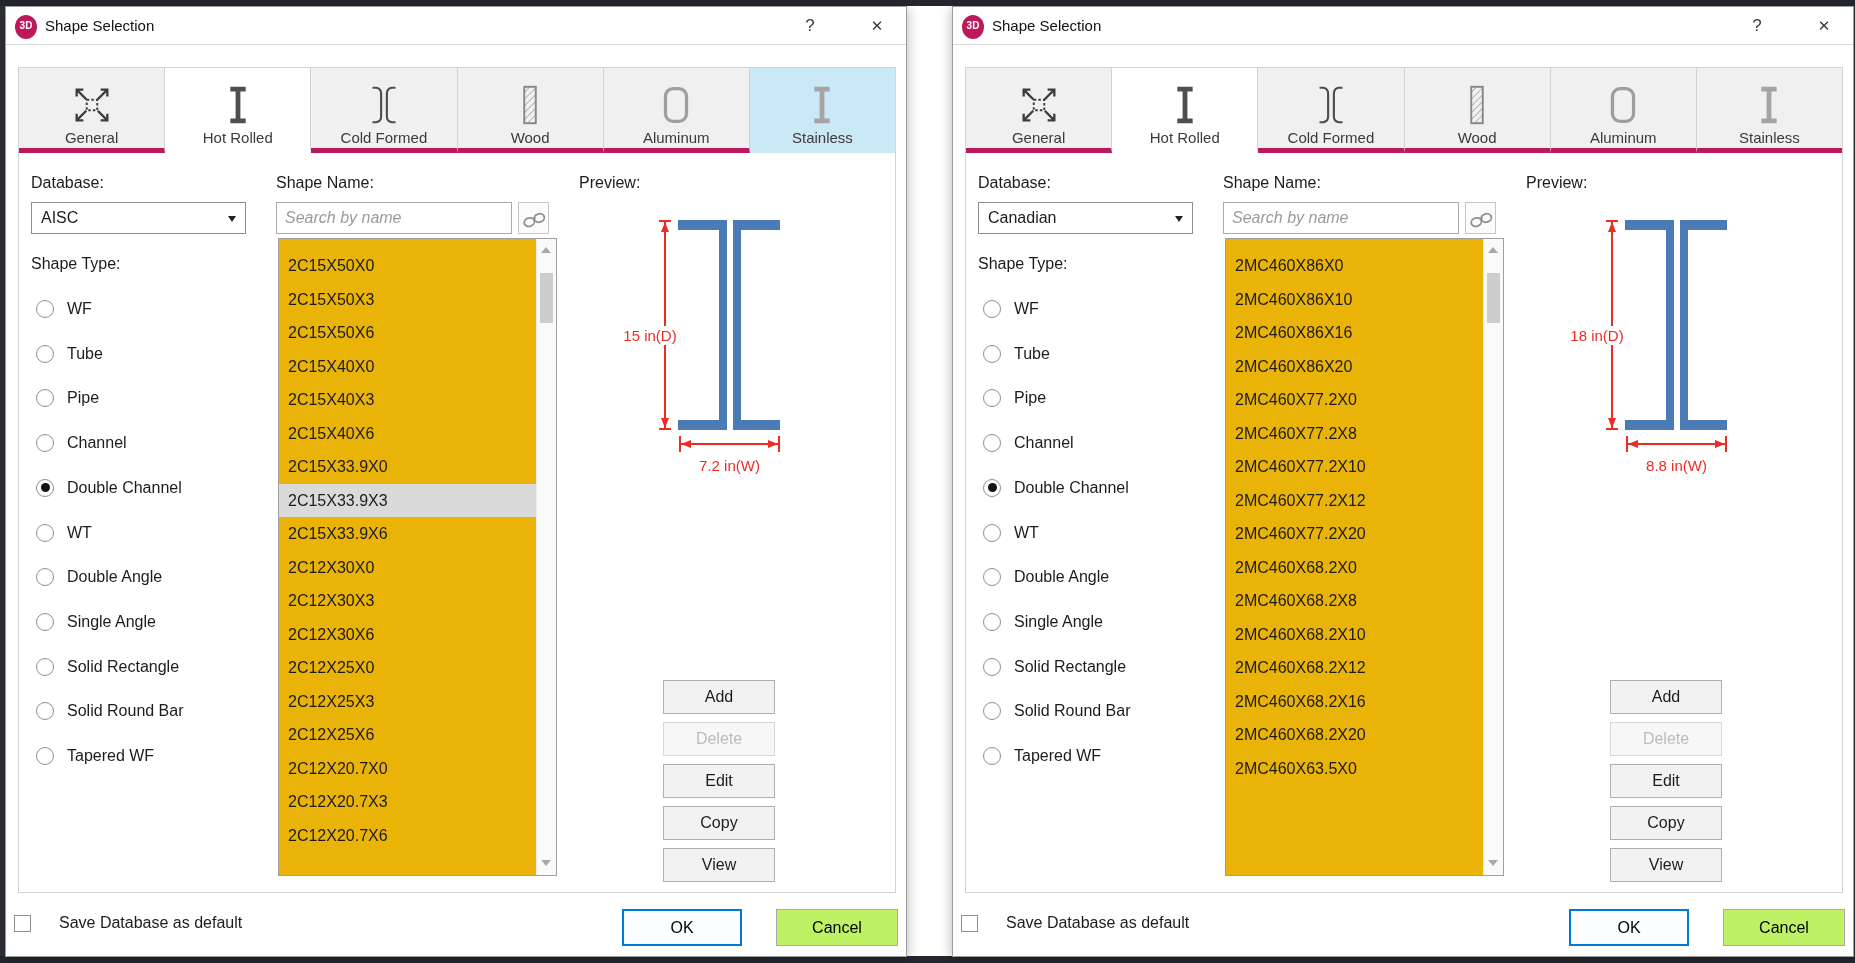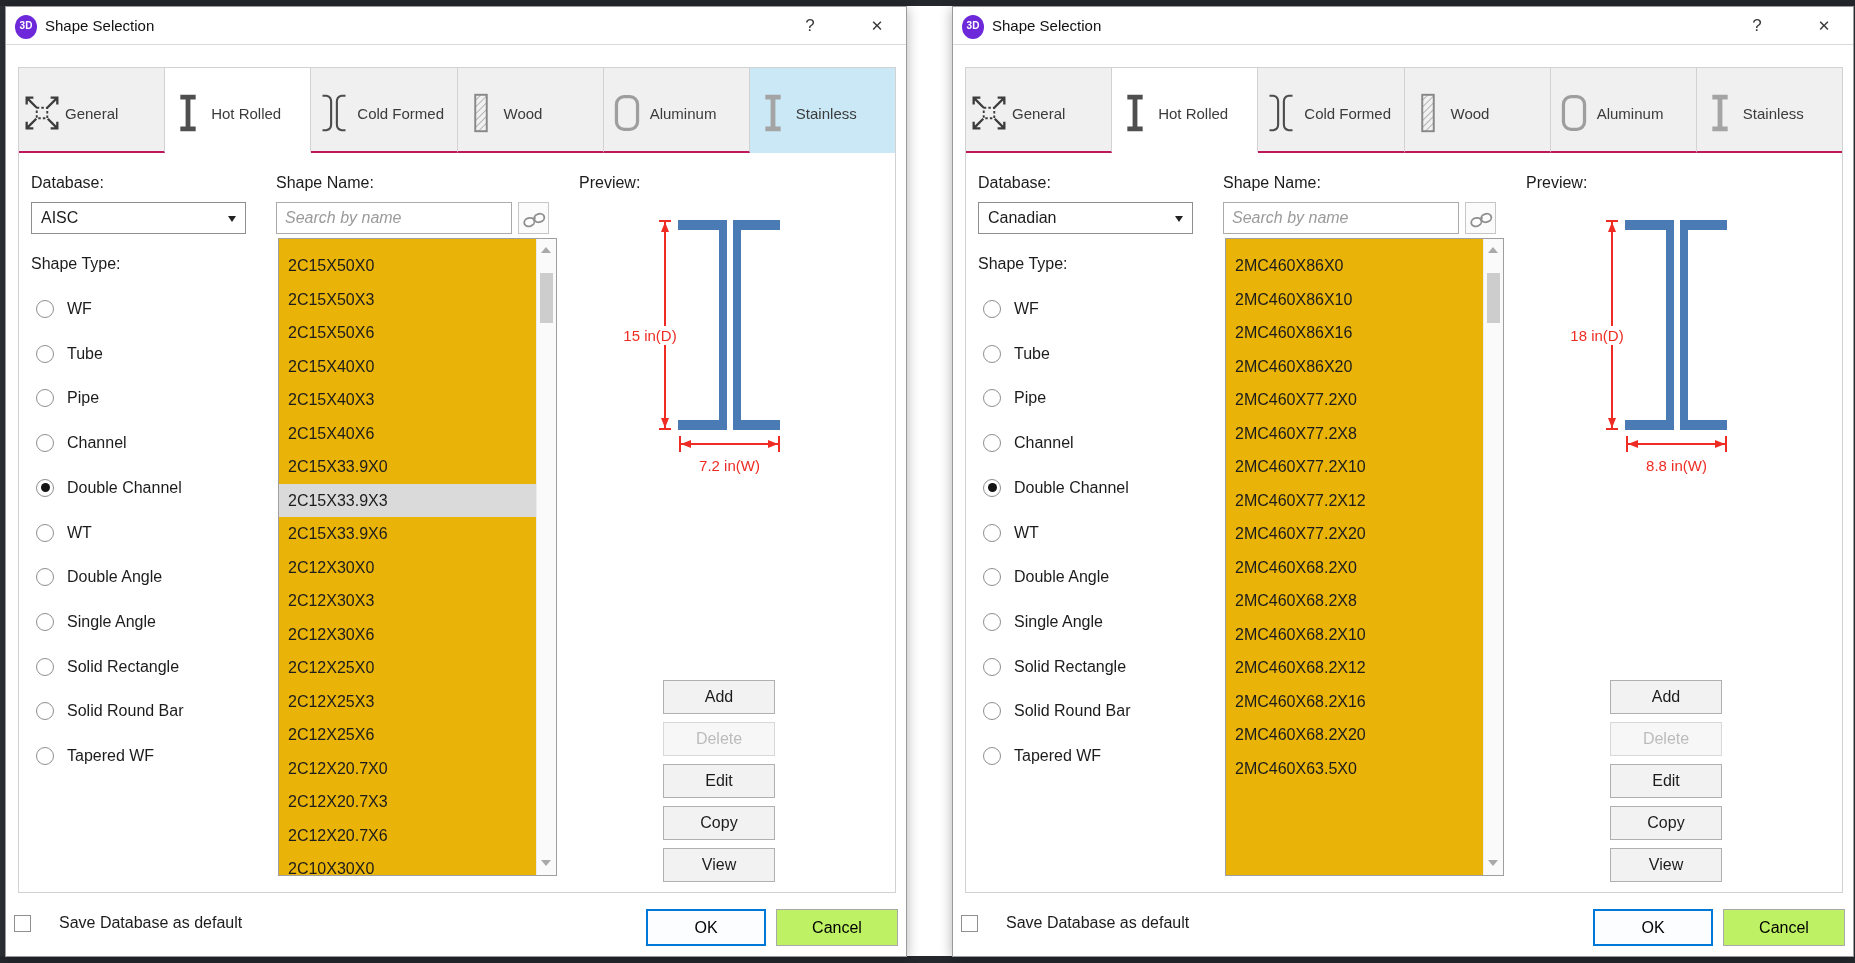--- a/index.html
+++ b/index.html
@@ -11,32 +11,32 @@
   .bgstrip.bottom{top:956px;height:7px}
 
   .dialog{position:absolute;top:6px;width:902px;height:951px;background:#fff;
     border:1px solid #9b9b9b;box-shadow:0 2px 12px rgba(0,0,0,.30)}
   .dialog.left{left:5px}
   .dialog.right{left:952px}
 
   .titlebar{position:absolute;left:0;top:0;width:100%;height:38px;background:#fff;
     border-bottom:1px solid #dadada}
   .badge{position:absolute;left:9px;top:8px;width:22px;height:24px;border-radius:50%;
-    background:#6d28d9;color:#fff;font-size:10px;font-weight:bold;text-align:center;line-height:22px}
+    background:#be185d;color:#fff;font-size:10px;font-weight:bold;text-align:center;line-height:22px}
   .title{position:absolute;left:39px;top:0;line-height:38px;font-size:15px;color:#111}
   .helpbtn,.closebtn{position:absolute;top:0;height:38px;line-height:38px;text-align:center;
     color:#3a3a3a;cursor:pointer}
   .helpbtn{left:788px;width:32px;font-size:17px}
   .closebtn{left:852px;width:38px;font-size:15px}
 
   .panel{position:absolute;left:12px;top:60px;width:878px;height:826px;
     border:1px solid #d2d2d2;background:#fff}
   .tabstrip{position:absolute;left:0;top:0;width:876px;height:85px;display:flex}
-  .tab{flex:1 1 0;background:#f0f0f0;border-right:1px solid #d2d2d2;border-bottom:2px solid #be185d;
-    display:flex;flex-direction:row;align-items:center;padding-top:6px;cursor:pointer}
+  .tab{flex:1 1 0;background:#f0f0f0;border-right:1px solid #d2d2d2;border-bottom:5px solid #be185d;
+    display:flex;flex-direction:column;align-items:center;padding-top:14px;cursor:pointer}
   .tab:last-child{border-right:none}
   .tab.active{background:#fff;border-bottom-color:transparent}
   .tab.hl{background:#cbe8f6;border-bottom-color:#cbe8f6}
   .tabicon{width:46px;height:46px;display:block}
   .tab-label{font-size:15px;color:#3b3b3b;margin-top:1px}
 
   .lbl{position:absolute;font-size:16px;color:#1c1c1c;white-space:nowrap}
   .db-lbl{left:25px;top:167px}
   .st-lbl{left:25px;top:248px}
   .sn-lbl{left:270px;top:167px}
@@ -106,21 +106,21 @@
   .dimlbl.h{left:683px;top:449px;width:81px}
 
   .act-btn{position:absolute;left:657px;width:112px;height:34px;font-size:16px;
     font-family:"Liberation Sans",sans-serif;background:#f2f2f2;border:1px solid #b0b0b0;
     color:#1c1c1c;cursor:pointer}
   .act-btn:disabled{color:#bcbcbc;border-color:#d8d8d8;background:#f7f7f7}
 
   .savebox{position:absolute;left:8px;top:904px;height:24px;display:flex;align-items:center;cursor:pointer}
   .checkbox{width:17px;height:17px;border:1px solid #8f8f8f;background:#fff;flex:0 0 auto}
   .save-label{font-size:16px;margin-left:28px;white-space:nowrap}
-  .ok-btn{position:absolute;left:640px;top:902px;width:120px;height:37px;background:#fbfdff;
+  .ok-btn{position:absolute;left:616px;top:902px;width:120px;height:37px;background:#fbfdff;
     border:2px solid #0078d7;font-size:16px;font-family:"Liberation Sans",sans-serif;cursor:pointer}
   .cancel-btn{position:absolute;left:770px;top:902px;width:122px;height:37px;background:#bef264;
     border:1px solid #a9a9a9;font-size:16px;font-family:"Liberation Sans",sans-serif;cursor:pointer}
 </style>
 </head>
 <body>
 
 <svg width="0" height="0" style="position:absolute" aria-hidden="true">
   <defs>
     <pattern id="woodhatch" width="5" height="5" patternUnits="userSpaceOnUse" patternTransform="rotate(45)">
@@ -283,21 +283,20 @@
         <div class="list-item">2C15X33.9X6</div>
         <div class="list-item">2C12X30X0</div>
         <div class="list-item">2C12X30X3</div>
         <div class="list-item">2C12X30X6</div>
         <div class="list-item">2C12X25X0</div>
         <div class="list-item">2C12X25X3</div>
         <div class="list-item">2C12X25X6</div>
         <div class="list-item">2C12X20.7X0</div>
         <div class="list-item">2C12X20.7X3</div>
         <div class="list-item">2C12X20.7X6</div>
-        <div class="list-item">2C10X30X0</div>
       </div>
     <div class="scrollbar">
       <div class="sb-up"></div>
       <div class="sb-thumb"></div>
       <div class="sb-down"></div>
     </div>
   </div>
 
   <div class="lbl pv-lbl">Preview:</div>
   <div class="beam">

